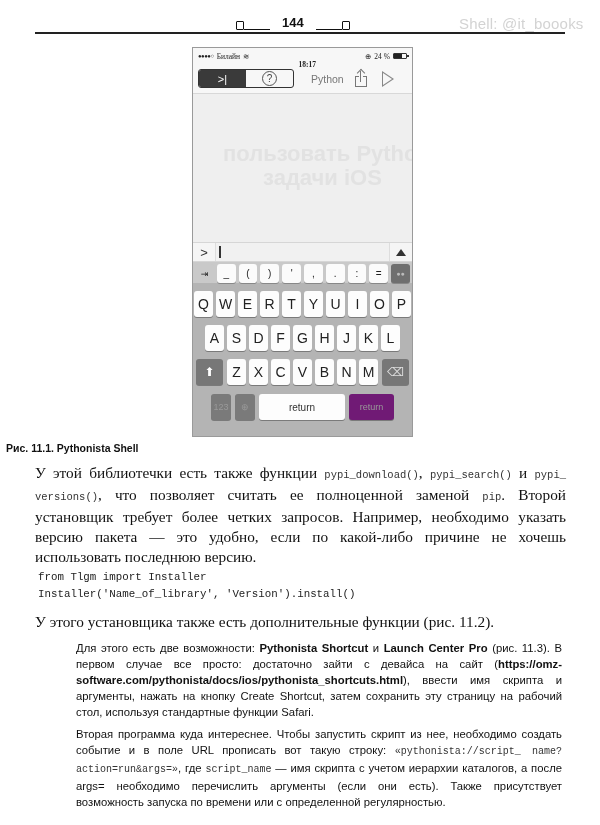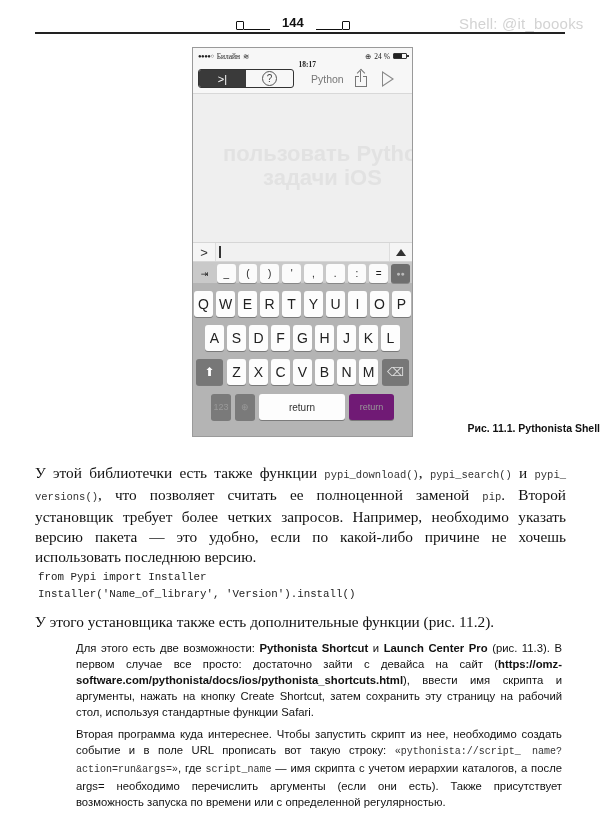--- a/index.html
+++ b/index.html
@@ -59,21 +59,21 @@
   .key { width: 19px; height: 26px; background: #fdfdfd; border-radius: 3px; display: flex; align-items: center; justify-content: center; font-family: "Liberation Sans", sans-serif; font-size: 14px; color: #222; box-shadow: 0 1px 0 #7a7a7a; }
   .key.mod { width: 27px; background: #777; color: #fff; font-size: 12px; }
   .key.mod.bs { color: #ddd; }
   .row3 { justify-content: space-between; padding: 0 3px; }
   .row3 .letters { display: flex; gap: 3px; }
   .row4 { display: flex; gap: 4px; padding: 0 18px; margin-top: 9px; }
   .key.k123, .key.globe { width: 24px; background: #7a7a7a; color: #999; font-size: 9px; }
   .key.space { width: 104px; font-size: 10px; color: #333; }
   .key.return { width: 54px; background: #701a75; color: #999; font-size: 9px; }
 
-  .figure-caption { position: absolute; left: 0; width: 600px; top: 422px; text-align: right; font-family: "Liberation Sans", sans-serif; font-weight: bold; font-size: 10.5px; color: #111; padding-left: 6px; }
+  .figure-caption { position: absolute; left: 0; width: 600px; top: 442px; text-align: left; font-family: "Liberation Sans", sans-serif; font-weight: bold; font-size: 10.5px; color: #111; padding-left: 6px; }
 
   
   .body-text { position: absolute; left: 35px; width: 531px; font-size: 15.3px; line-height: 20px; text-align: justify; color: #111; }
   .mono { font-family: "Liberation Mono", monospace; font-size: 10.5px; color: #333; }
   .p1 { top: 463px; }
   .code-block { position: absolute; left: 38px; top: 569px; font-family: "Liberation Mono", monospace; font-size: 10.8px; line-height: 17px; color: #222; white-space: pre; }
   .p2 { top: 612px; }
 
   
   .sidebar { position: absolute; left: 76px; width: 486px; top: 640px; font-family: "Liberation Sans", sans-serif; font-size: 11.3px; line-height: 16px; color: #111; text-align: justify; }
@@ -206,21 +206,21 @@
     </div>
   </div>
 </div>
 
 <div class="figure-caption">Рис. 11.1. Pythonista Shell</div>
 
 <div class="body-text p1">
   <span>У этой библиотечки есть также функции </span><span class="mono">pypi_download()</span><span>, </span><span class="mono">pypi_search()</span><span> и </span><span class="mono">pypi_ versions()</span><span>, что позволяет считать ее полноценной заменой </span><span class="mono">pip</span><span>. Второй установщик требует более четких запросов. Например, необходимо указать версию пакета — это удобно, если по какой-либо причине не хочешь использовать последнюю версию.</span>
 </div>
 
-<div class="code-block">from Pypi import Installer
+<div class="code-block">from Tlgm import Installer
 Installer('Name_of_library', 'Version').install()</div>
 
 <div class="body-text p2">У этого установщика также есть дополнительные функции (рис. 11.2).</div>
 
 <div class="sidebar">
   <p>
     <span>Для этого есть две возможности: </span><b>Pythonista Shortcut</b><span> и </span><b>Launch Center Pro</b><span> (рис. 11.3). В первом случае все просто: достаточно зайти с девайса на сайт (</span><b>https://omz-software.com/pythonista/docs/ios/pythonista_shortcuts.html</b><span>), ввести имя скрипта и аргументы, нажать на кнопку Create Shortcut, затем сохранить эту страницу на рабочий стол, используя стандартные функции Safari.</span>
   </p>
   <p>
     <span>Вторая программа куда интереснее. Чтобы запустить скрипт из нее, необходимо создать событие и в поле URL прописать вот такую строку: </span><span class="mono">«pythonista://script_ name?action=run&amp;args=»</span><span>, где </span><span class="mono">script_name</span><span> — имя скрипта с учетом иерархии каталогов, а после args= необходимо перечислить аргументы (если они есть). Также присутствует возможность запуска по времени или с определенной регулярностью.</span>

